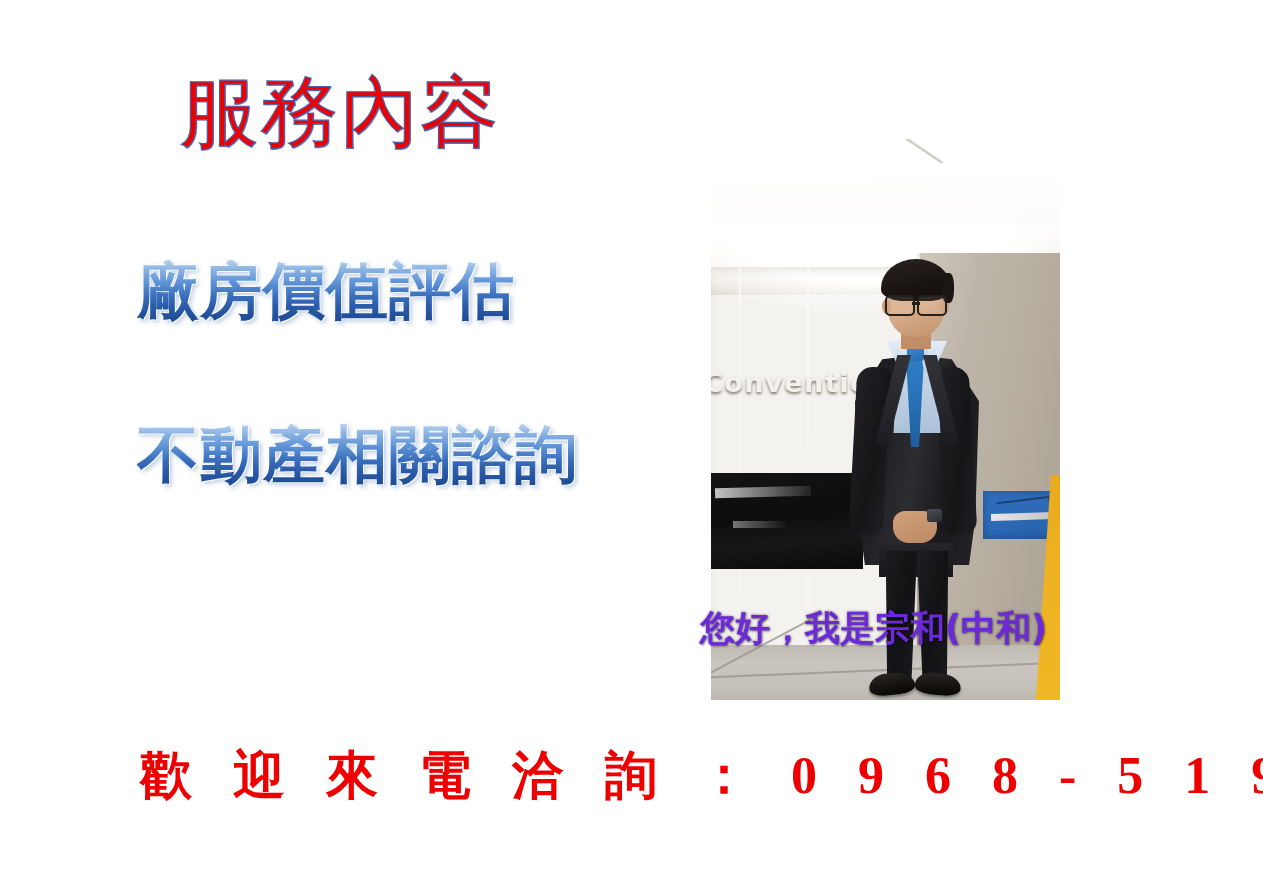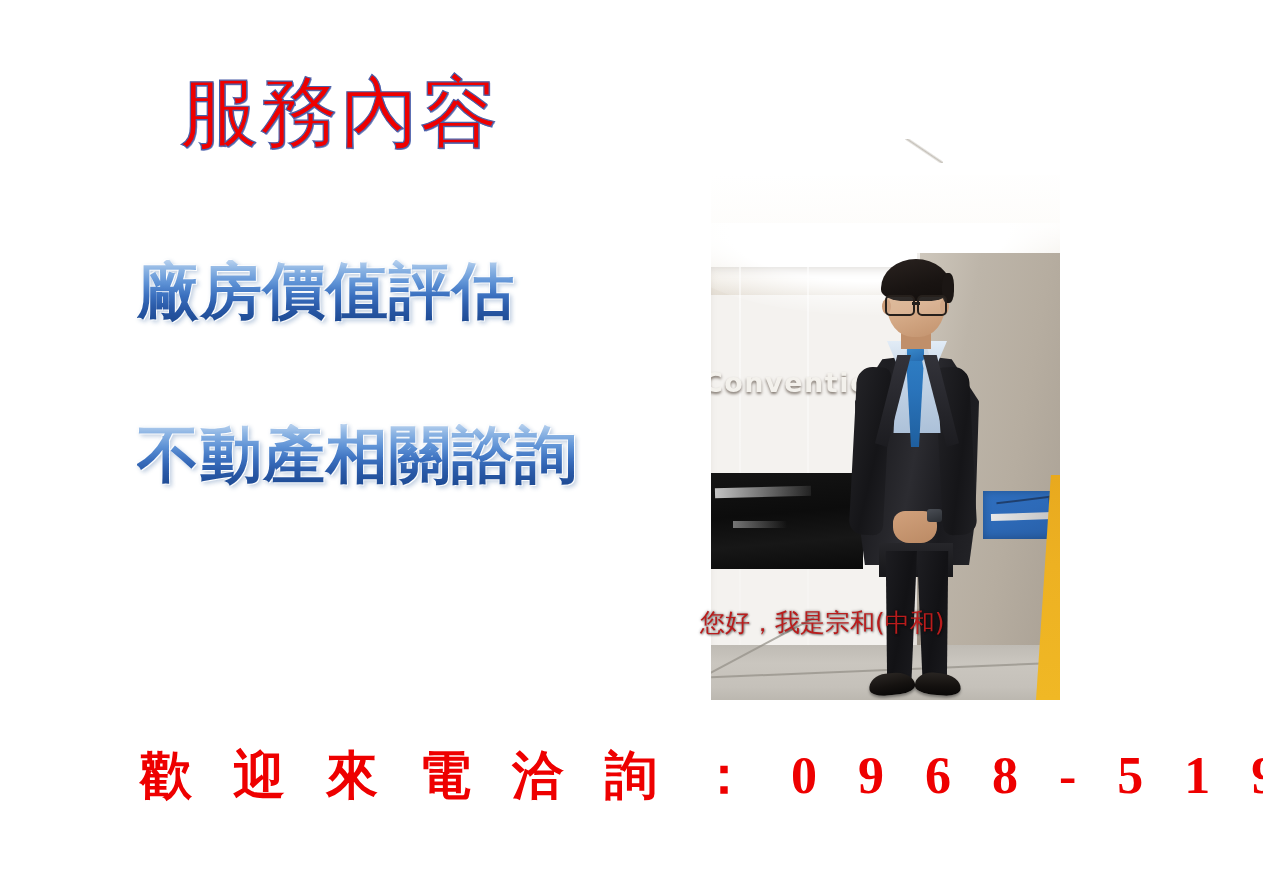--- a/index.html
+++ b/index.html
@@ -272,24 +272,24 @@
     border-radius:42% 52% 40% 40%/70% 70% 40% 40%;
     box-shadow:0 2px 3px rgba(0,0,0,.4);
   }
   .shoe-l{left:30px;transform:rotate(-6deg);}
   .shoe-r{left:76px;transform:rotate(5deg);}
 
   
   .caption{
     position:absolute;
     left:700px;top:609px;
-    font-size:25px;
+    font-size:35px;
     line-height:1.1;
-    font-weight:400;
-    color:#b91c1c;
+    font-weight:700;
+    color:#6d28d9;
     white-space:nowrap;
     font-family:"DejaVu Sans","Liberation Sans",sans-serif;
     text-shadow:0 0 3px rgba(0,0,0,.45), 1px 1px 2px rgba(0,0,0,.35);
     z-index:5;
   }
 
   
   .artifact{
     position:absolute;left:905px;top:139px;width:38px;height:24px;
     background:linear-gradient(214deg,rgba(255,255,255,0) 44%,rgba(150,142,128,.55) 49%,rgba(255,255,255,0) 54%);

